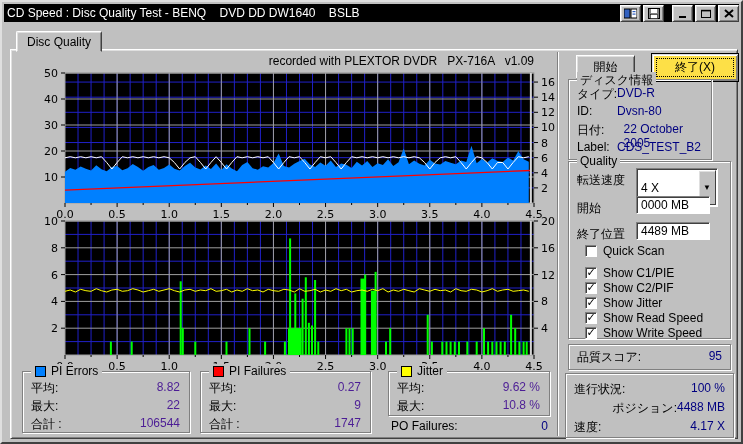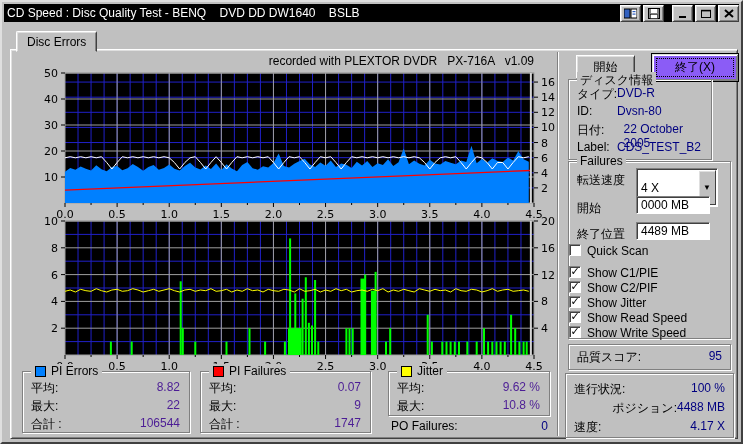--- a/index.html
+++ b/index.html
@@ -12,29 +12,29 @@
   .tb-btn{width:19px;height:15px;background:#c0c0c0;border:1px solid;border-color:#fff #404040 #404040 #fff;box-shadow:inset 1px 1px 0 #dfdfdf,inset -1px -1px 0 #808080;margin-left:2px;display:flex;align-items:center;justify-content:center;}
   .tb-gap{width:6px;}
   
   .tab{position:absolute;left:14px;top:29px;height:19px;padding:0 10px;background:#c0c0c0;border:1px solid;border-color:#fff #404040 #c0c0c0 #fff;box-shadow:inset 1px 1px 0 #dfdfdf,inset -1px 0 0 #808080;border-top-left-radius:2px;border-top-right-radius:2px;display:flex;align-items:center;z-index:3;}
   .tabpage{position:absolute;left:8px;top:47px;width:728px;height:390px;background:#c0c0c0;border:1px solid;border-color:#fff #404040 #404040 #fff;box-shadow:inset 1px 1px 0 #dfdfdf,inset -1px -1px 0 #808080;box-sizing:border-box;}
   .note{position:absolute;left:220px;top:4px;width:303px;text-align:right;font-size:12px;white-space:pre;}
   .vdivider{position:absolute;left:546px;top:2px;bottom:2px;width:0;border-left:1px solid #808080;border-right:1px solid #fff;}
   
   .btn{position:absolute;background:#c0c0c0;border:1px solid;border-color:#fff #404040 #404040 #fff;box-shadow:inset 1px 1px 0 #dfdfdf,inset -1px -1px 0 #808080;display:flex;align-items:center;justify-content:center;font-size:12px;}
   .btn-default{border:1px solid #000;padding:1px;}
-  .btn-default .inner{flex:1;align-self:stretch;background:#8b5cf6;box-shadow:inset 1px 1px 0 #fff,inset -1px -1px 0 #808080;display:flex;align-items:center;justify-content:center;outline:1px dotted #000;outline-offset:-4px;}
+  .btn-default .inner{flex:1;align-self:stretch;background:#fde047;box-shadow:inset 1px 1px 0 #fff,inset -1px -1px 0 #808080;display:flex;align-items:center;justify-content:center;outline:1px dotted #000;outline-offset:-4px;}
   .group{position:absolute;border:1px solid #808080;box-shadow:1px 1px 0 #fff, inset 1px 1px 0 #fff;box-sizing:border-box;}
   .group .gtitle{position:absolute;top:-8px;left:8px;background:#c0c0c0;padding:0 3px;font-size:12px;}
   .field{position:absolute;background:#fff;border:1px solid;border-color:#808080 #fff #fff #808080;box-shadow:inset 1px 1px 0 #404040;box-sizing:border-box;font-size:12px;display:flex;align-items:center;padding-left:4px;color:#000;}
   .combo-arrow{position:absolute;right:1px;top:1px;bottom:1px;width:16px;background:#c0c0c0;border:1px solid;border-color:#fff #404040 #404040 #fff;box-shadow:inset 1px 1px 0 #dfdfdf;display:flex;align-items:center;justify-content:center;font-size:8px;}
   .lrow{position:absolute;left:8px;right:8px;height:16px;display:flex;}
   .lrow .lab{white-space:pre;}
   .lrow .val{color:#000080;}
-  .cb-row{position:absolute;left:0;display:flex;align-items:flex-start;height:14px;}
+  .cb-row{position:absolute;left:16px;display:flex;align-items:center;height:14px;}
   .cb-box{width:12px;height:12px;background:#fff;border:1px solid;border-color:#808080 #fff #fff #808080;box-shadow:inset 1px 1px 0 #404040;box-sizing:border-box;display:flex;align-items:center;justify-content:center;font-size:11px;font-weight:bold;color:#000;}
   .cb-box.checked::after{content:"✓";margin-top:-2px;}
   .cb-label{margin-left:6px;}
   .statbox{position:absolute;border:1px solid #808080;box-shadow:1px 1px 0 #fff, inset 1px 1px 0 #fff;box-sizing:border-box;}
   .legend{position:absolute;top:-8px;left:8px;background:#c0c0c0;padding:0 4px;display:flex;align-items:center;font-size:12px;}
   .legend .sq{width:9px;height:9px;border:1px solid #000;margin-right:5px;}
   .srow{position:absolute;left:8px;right:9px;display:flex;justify-content:space-between;height:16px;}
   .srow .val{color:#4c1d95;}
   .tick{font:11px "DejaVu Sans",sans-serif;fill:#000;}
   svg text{font:11px "DejaVu Sans",sans-serif;fill:#000;}
@@ -75,21 +75,21 @@
         </svg>
     </span>
     <span class="tb-btn">
       <svg width="10" height="9" viewBox="0 0 10 9">
           <path d="M1 1 L9 8 M9 1 L1 8" stroke="#000" stroke-width="2"></path>
         </svg>
     </span>
   </div>
 
   <div class="tab">
-    <span>Disc Errors</span>
+    <span>Disc Quality</span>
   </div>
 
   <div class="tabpage">
 
     <div class="note">recorded with PLEXTOR DVDR   PX-716A   v1.09</div>
 
     <svg id="charts" width="546" height="388" style="position:absolute;left:0;top:0;">
         <rect x="54" y="23" width="469" height="130" fill="#000000"></rect>
         <line x1="67.02777777777777" y1="23" x2="67.02777777777777" y2="153" stroke="#2020c8" stroke-width="1"></line>
         <line x1="80.05555555555556" y1="23" x2="80.05555555555556" y2="153" stroke="#2020c8" stroke-width="1"></line>
@@ -386,21 +386,21 @@
           <span class="lab" style="width:40px;">日付:</span>
           <span class="val">22 October 2005</span>
         </div>
       <div class="lrow" style="top:60px;">
           <span class="lab" style="width:40px;">Label:</span>
           <span class="val">CDS_TEST_B2</span>
         </div>
     </div>
 
     <div class="group" style="left:557px;top:111px;width:163px;height:178px;">
-      <span class="gtitle">Failures</span>
+      <span class="gtitle">Quality</span>
       <div class="lrow" style="top:10px;">
           <span class="lab">転送速度</span>
         </div>
       <div class="field" style="left:67px;top:6px;width:82px;height:39px;">
         <span>4 X</span>
         <span class="combo-arrow">▼</span>
       </div>
       <div class="lrow" style="top:38px;">
           <span class="lab">開始</span>
         </div>
@@ -481,21 +481,21 @@
         </div>
     </div>
 
     <div class="statbox" style="left:189px;top:321px;width:171px;height:62px;">
       <span class="legend">
           <span class="sq" style="background: rgb(255, 0, 0);"></span>
           <span>PI Failures</span>
         </span>
       <div class="srow" style="top:8px;">
           <span>平均:</span>
-          <span class="val">0.07</span>
+          <span class="val">0.27</span>
         </div>
       <div class="srow" style="top:26px;">
           <span>最大:</span>
           <span class="val">9</span>
         </div>
       <div class="srow" style="top:44px;">
           <span>合計 :</span>
           <span class="val">1747</span>
         </div>
     </div>

